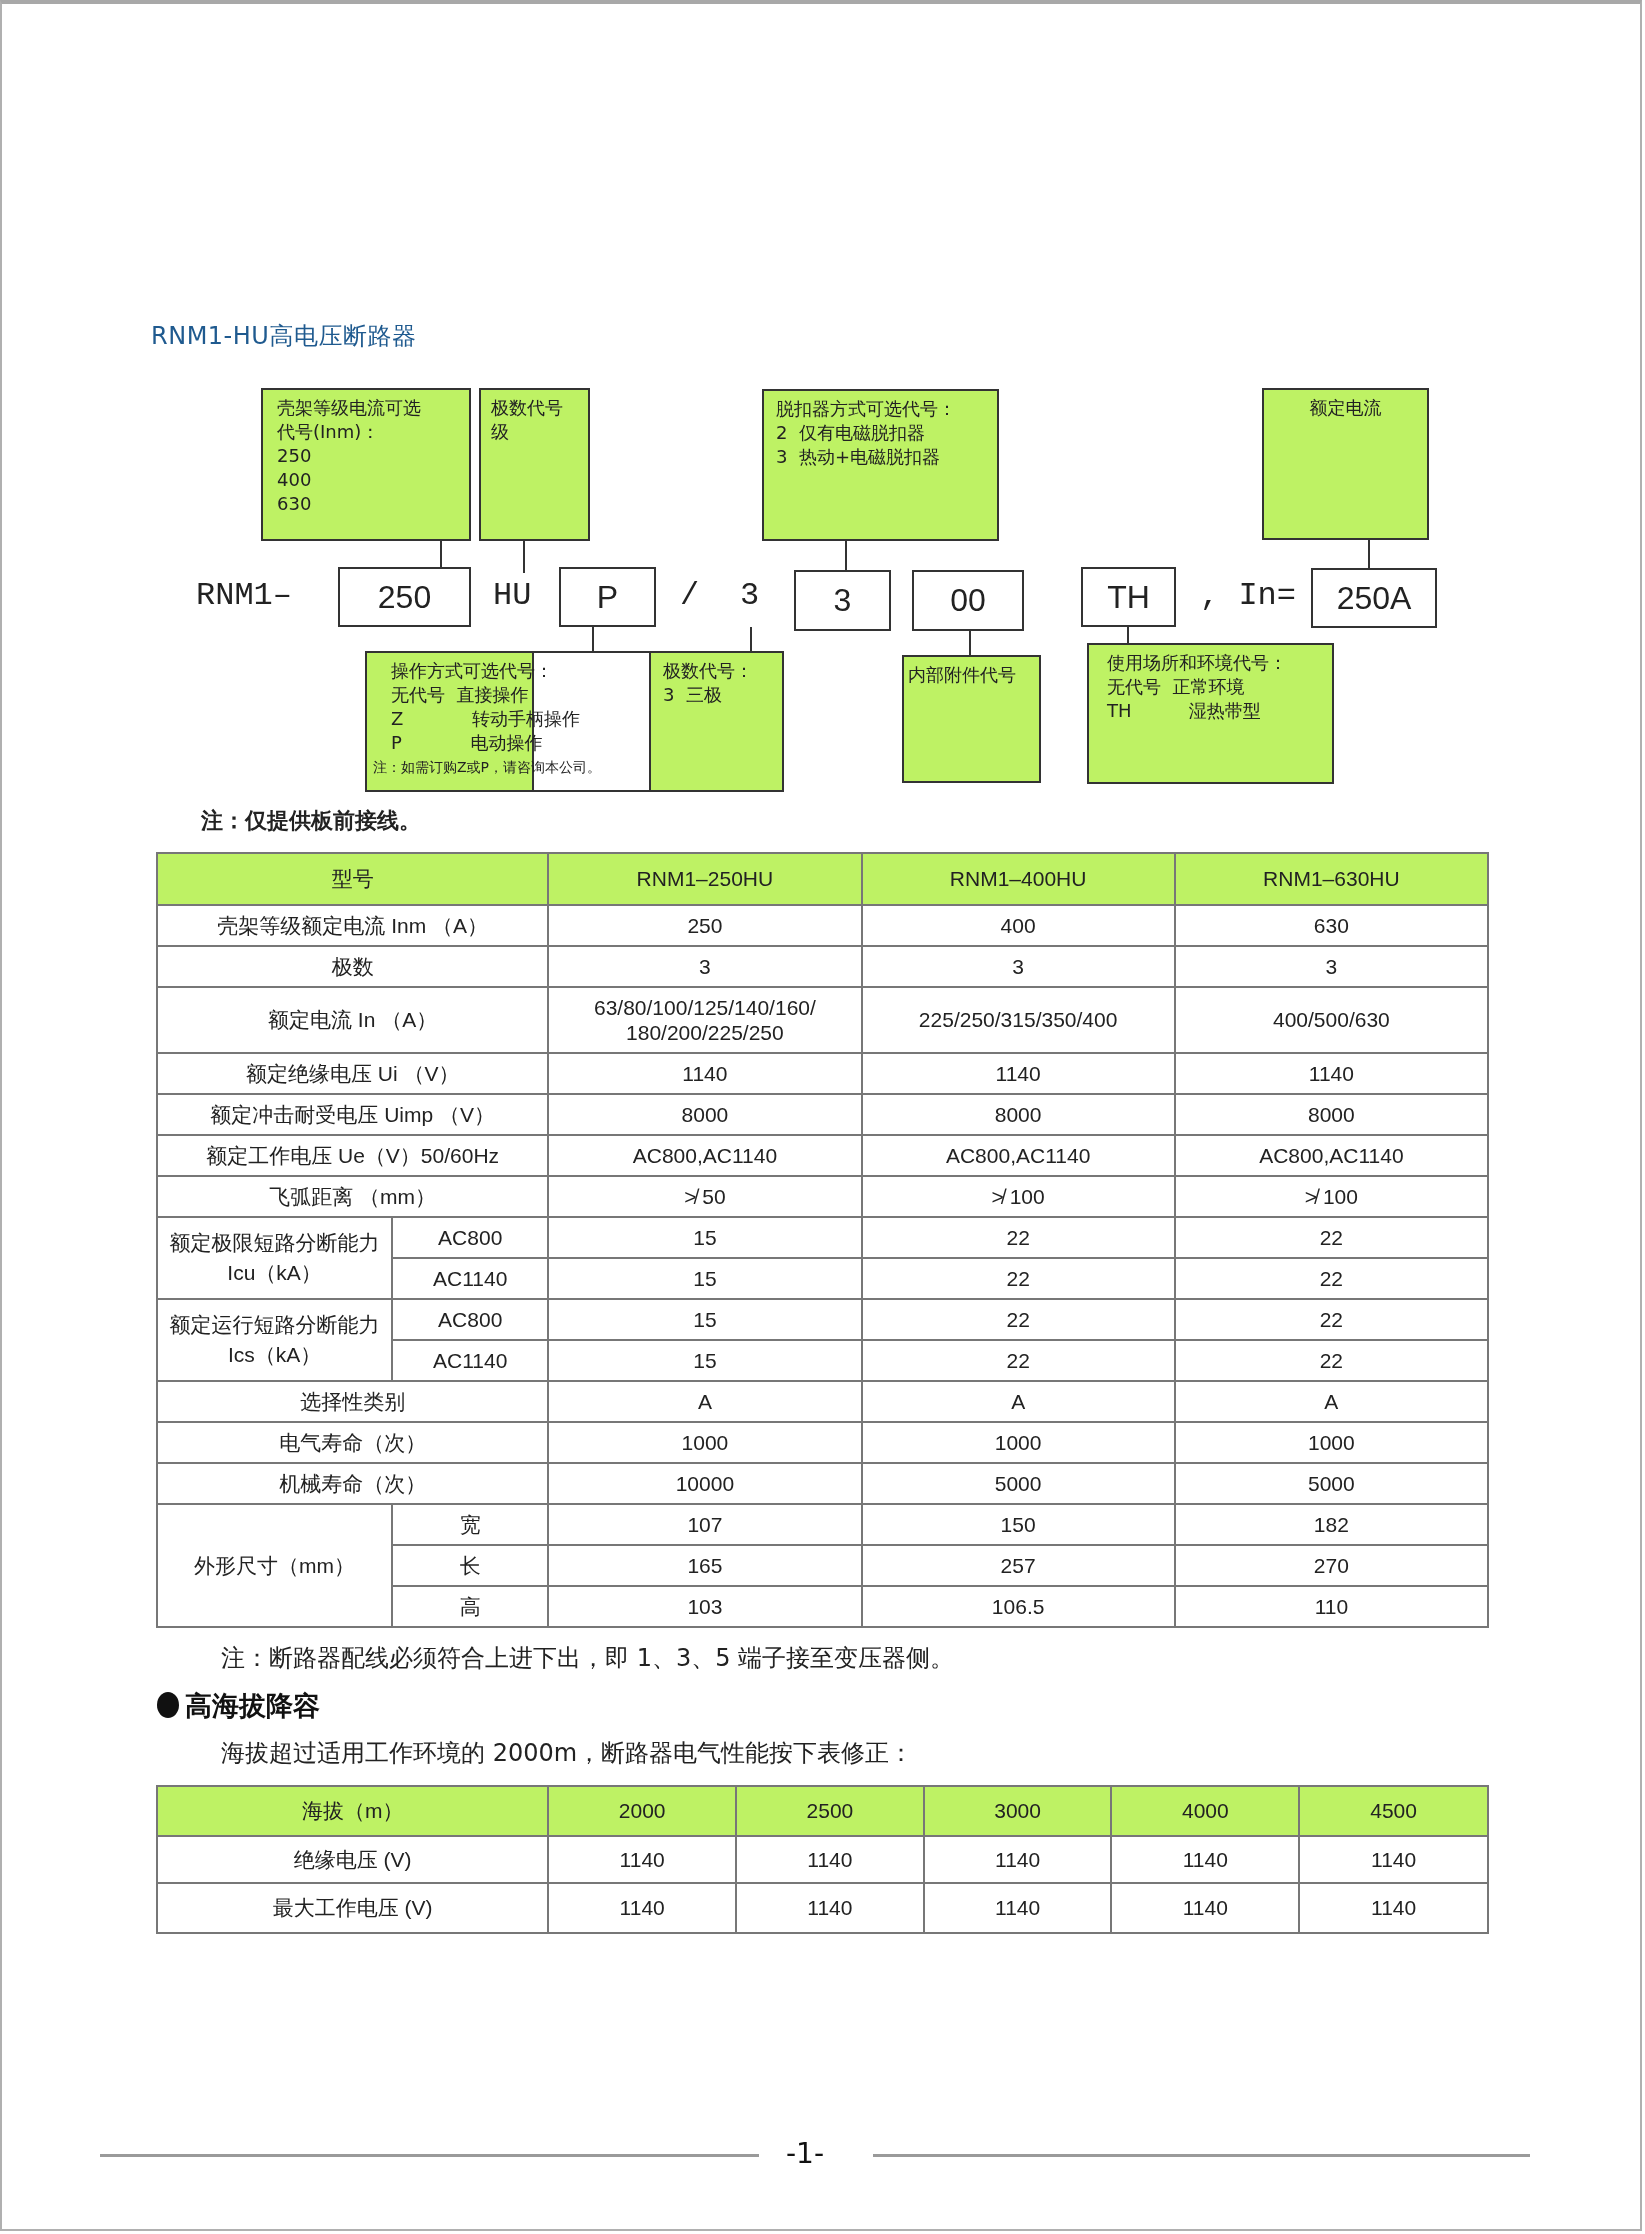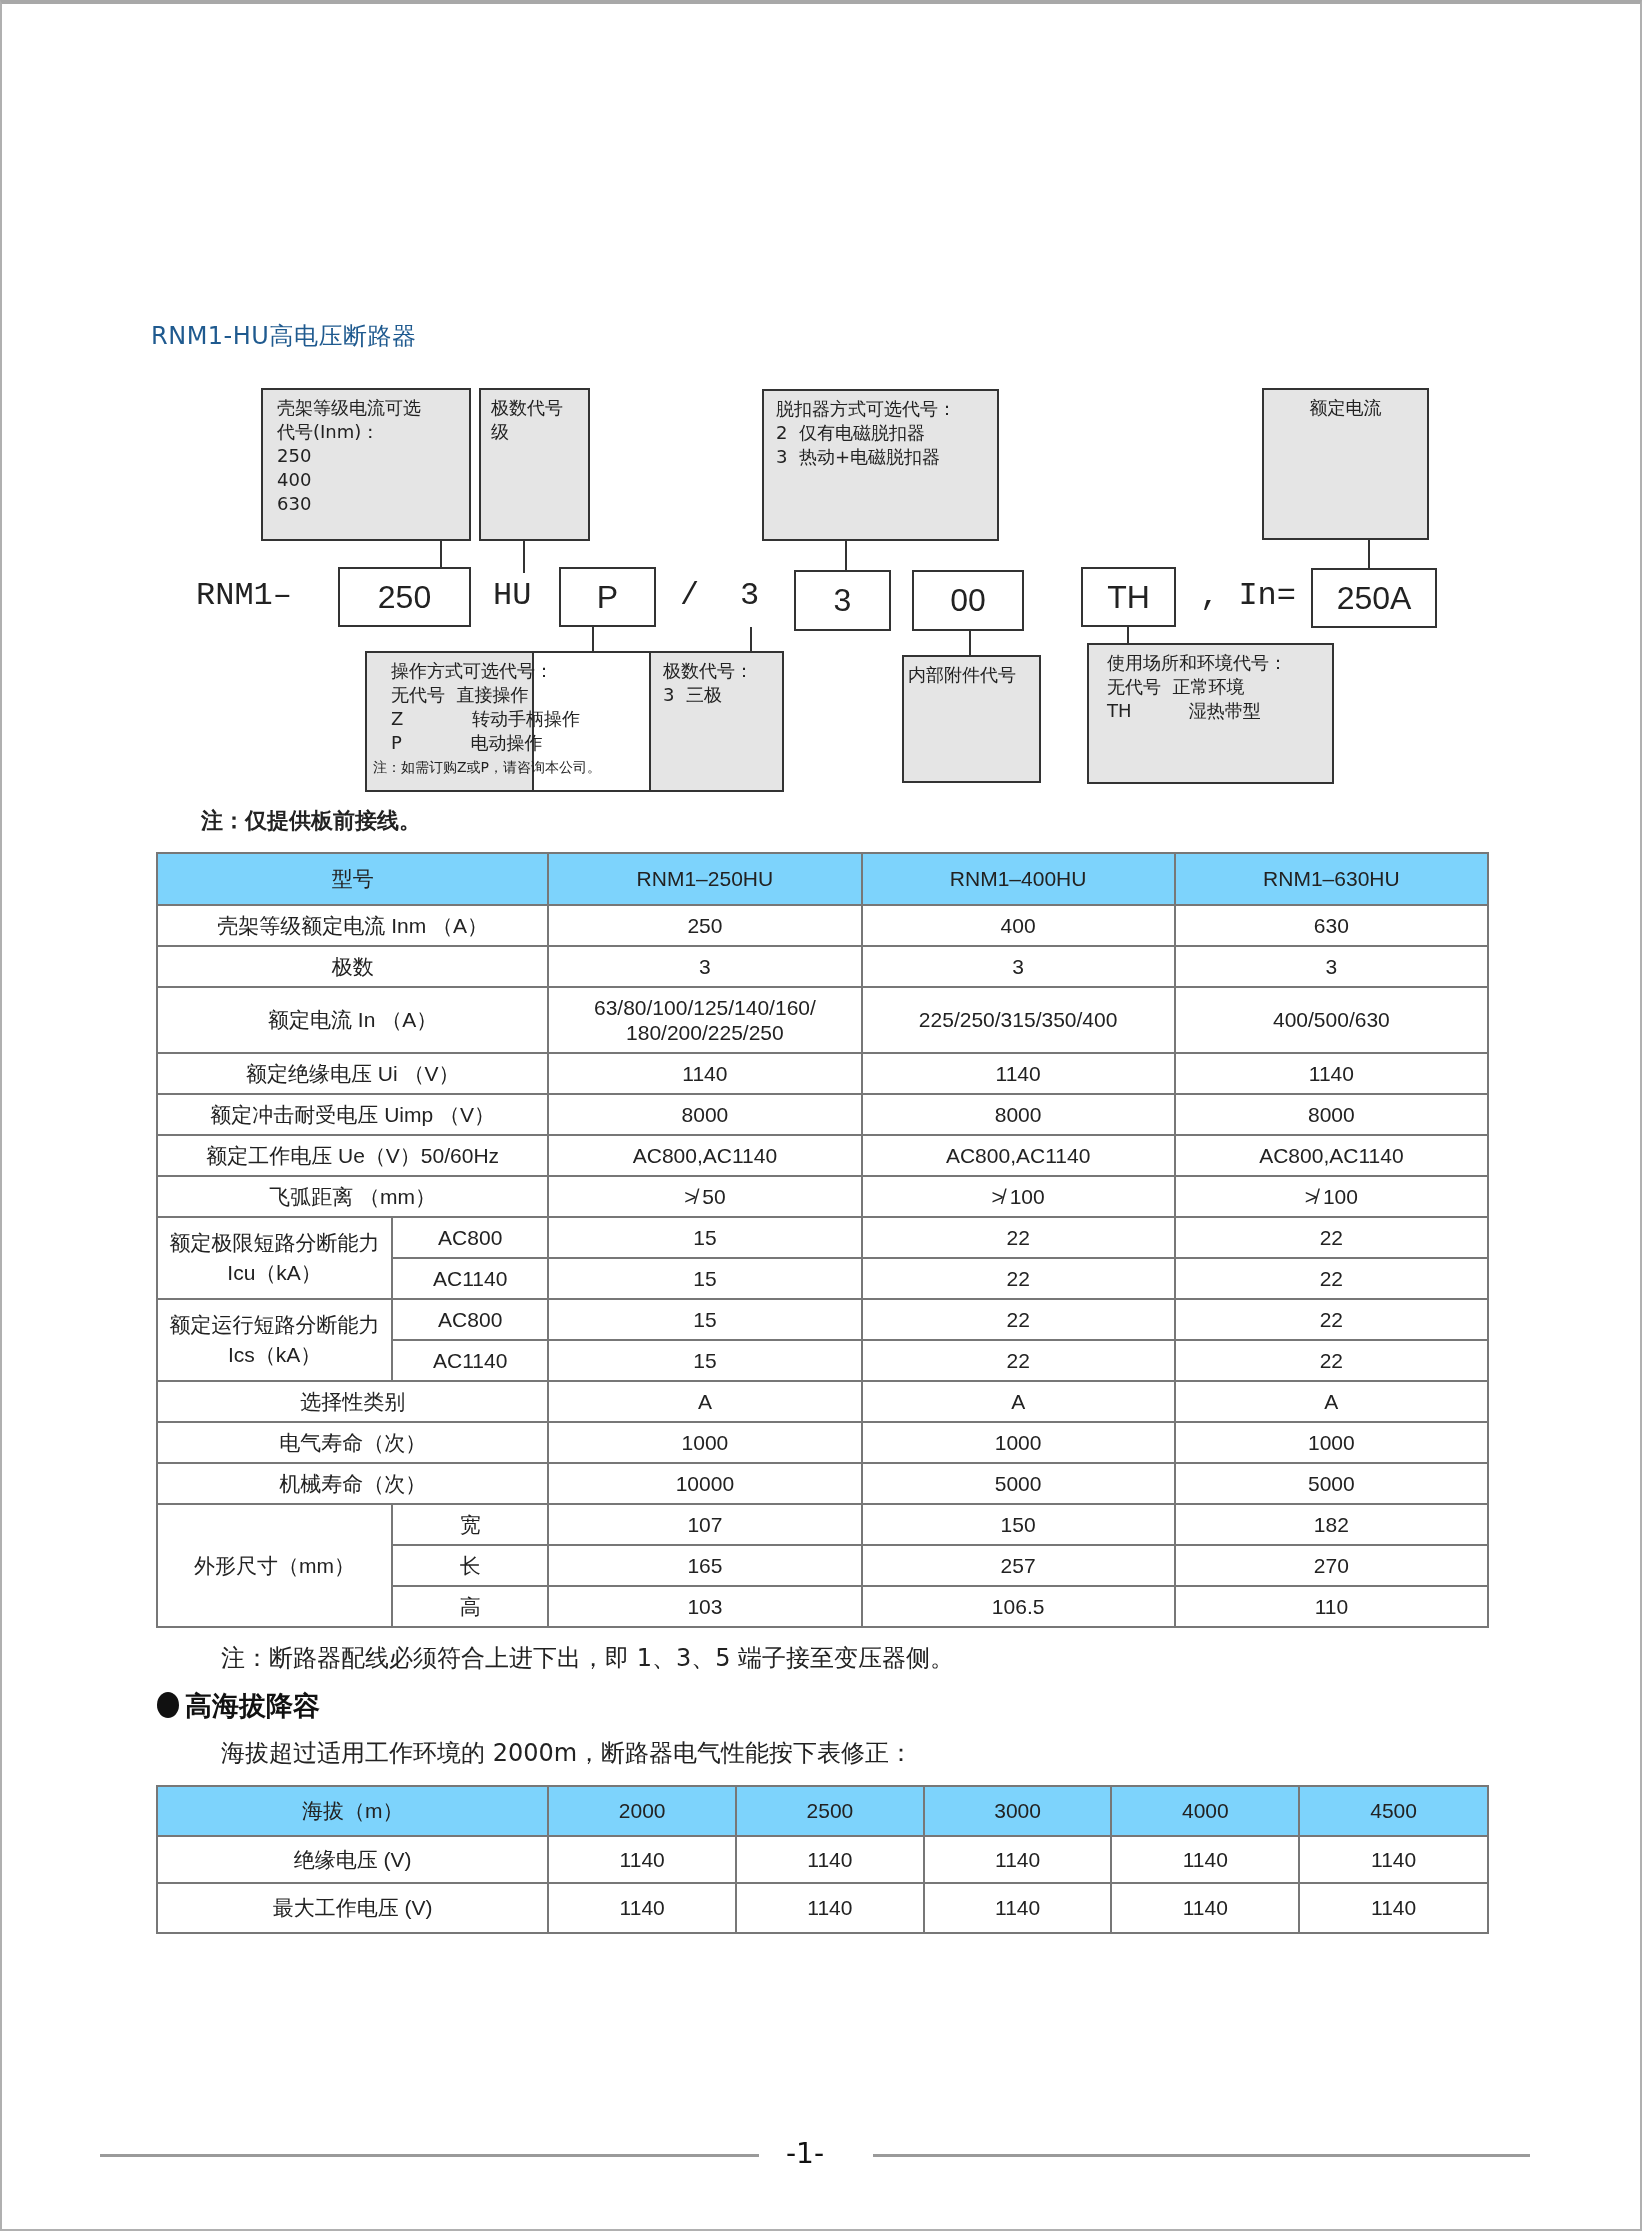--- a/index.html
+++ b/index.html
@@ -1,30 +1,30 @@
 <!DOCTYPE html>
 <html><head>
 <meta charset="utf-8">
 <style>
   html, body { margin:0; padding:0; background:#fff; }
   body { width:1646px; height:2235px; position:relative; overflow:hidden;
          font-family:"DejaVu Sans","Liberation Sans",sans-serif; color:#222; }
   .frame { position:absolute; left:0; top:0; width:1642px; height:2231px;
            border:2px solid #b0b0b0; border-top:4px solid #a8a8a8; box-sizing:border-box; }
   .title { position:absolute; left:151px; top:320px; font-size:24px; color:#1f5a8f; letter-spacing:0.5px; }
-  .box { position:absolute; border:2px solid #333; box-sizing:border-box; background:#e5e5e5; font-size:18px; line-height:24px; color:#222; }
+  .box { position:absolute; border:2px solid #333; box-sizing:border-box; background:#bef264; font-size:18px; line-height:24px; color:#222; }
   .box .ln { display:block; white-space:pre; }
   .vline { position:absolute; width:2px; background:#333; }
   .code { position:absolute; font-size:32px; font-family:Liberation Mono, monospace; color:#222; }
   .cbox { position:absolute; border:2px solid #333; box-sizing:border-box; font-size:32px;
           font-family:"Liberation Sans",sans-serif; display:flex; align-items:center; justify-content:center; background:#fff; }
   .note { position:absolute; font-size:22px; color:#222; }
   table.spec { position:absolute; border-collapse:collapse; font-size:21px; font-family:"Liberation Sans","DejaVu Sans",sans-serif; }
   table.spec td, table.spec th { border:2px solid #777; text-align:center; font-weight:normal; padding:0 4px; color:#222; }
-  table.spec th { background:#7dd3fc; }
+  table.spec th { background:#bef264; }
   .section { position:absolute; font-size:27px; font-weight:bold; color:#111; }
   .section .dot { display:inline-block; width:22px; height:26px; border-radius:50%; background:#111; vertical-align:-3px; margin-right:6px; }
   .footer-line { position:absolute; height:3px; background:#9a9a9a; top:2154px; }
   .pagenum { position:absolute; left:786px; top:2137px; font-size:28px; color:#111; }
 </style>
 </head>
 <body>
 
 <div class="frame"></div>
 

